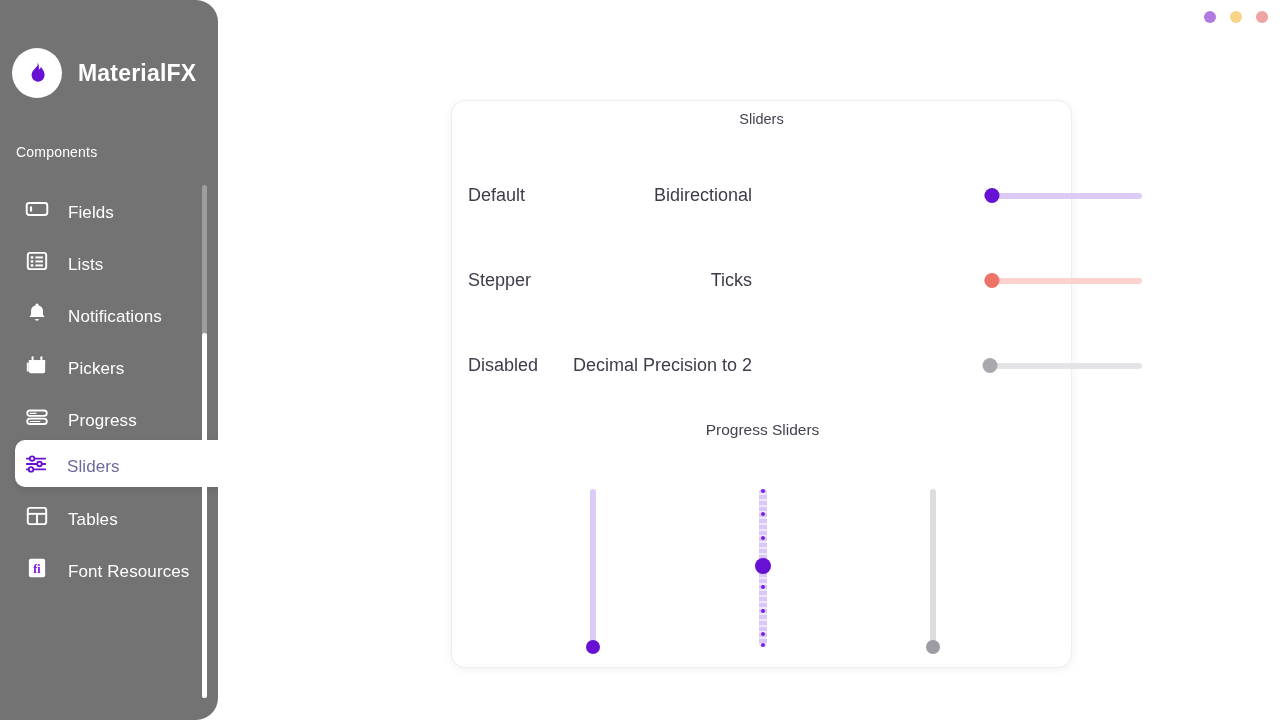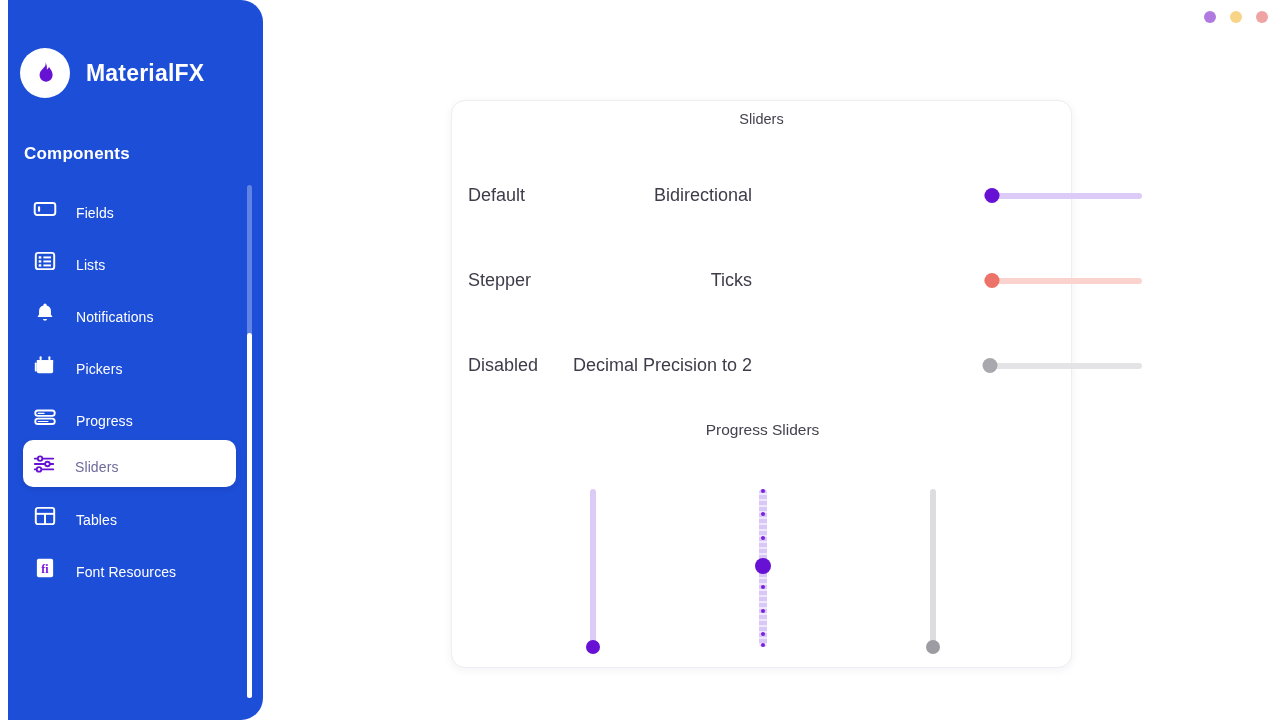--- a/index.html
+++ b/index.html
@@ -6,50 +6,50 @@
   html, body {
     width: 1280px; height: 720px;
     overflow: hidden;
     background: #ffffff;
     font-family: "Liberation Sans", sans-serif;
   }
   .app { position: relative; width: 1280px; height: 720px; background: #ffffff; }
 
   
   .sidebar {
-    position: absolute; left: 8px; top: 0;
-    width: 255px; height: 720px;
-    background: #1d4ed8;
+    position: absolute; left: 0; top: 0;
+    width: 218px; height: 720px;
+    background: #737373;
     border-radius: 0 22px 22px 0;
     overflow: hidden;
   }
   .brand { display: flex; align-items: center; gap: 16px; padding: 48px 0 0 12px; }
   .brand-logo {
     width: 50px; height: 50px; border-radius: 50%;
     background: #ffffff;
     display: flex; align-items: center; justify-content: center;
     flex: 0 0 auto;
   }
   .brand-name {
     color: #ffffff; font-size: 23px; font-weight: 700; letter-spacing: .2px;
   }
   .section-title {
-    color: #ffffff; font-size: 17px; font-weight: 700;
+    color: #ffffff; font-size: 14px; font-weight: 400;
     padding: 46px 4px 0 16px; letter-spacing: .2px;
   }
   .nav { position: absolute; left: 0; top: 186px; width: 255px; }
   .nav-item {
     position: relative;
     display: flex; align-items: center; gap: 18px;
     height: 46px; margin: 0 27px 0 16px; padding-left: 8px;
     border-radius: 10px;
   }
   .nav-item + .nav-item { margin-top: 6px; }
   .nav-item .nav-label {
-    color: #ffffff; font-size: 14px; font-weight: 500; letter-spacing: .1px; margin-top: 7px;
+    color: #ffffff; font-size: 17px; font-weight: 500; letter-spacing: .1px; margin-top: 7px;
   }
   .nav-item .nav-ico { width: 26px; height: 26px; flex: 0 0 auto; display: block; }
   .nav-item.active {
     background: #ffffff;
     margin: 0 27px 0 15px;
     height: 47px;
     box-shadow: 0 2px 6px rgba(0,0,0,.10);
   }
   .nav-item.active .nav-label { color: #6E6A9B; }
 

